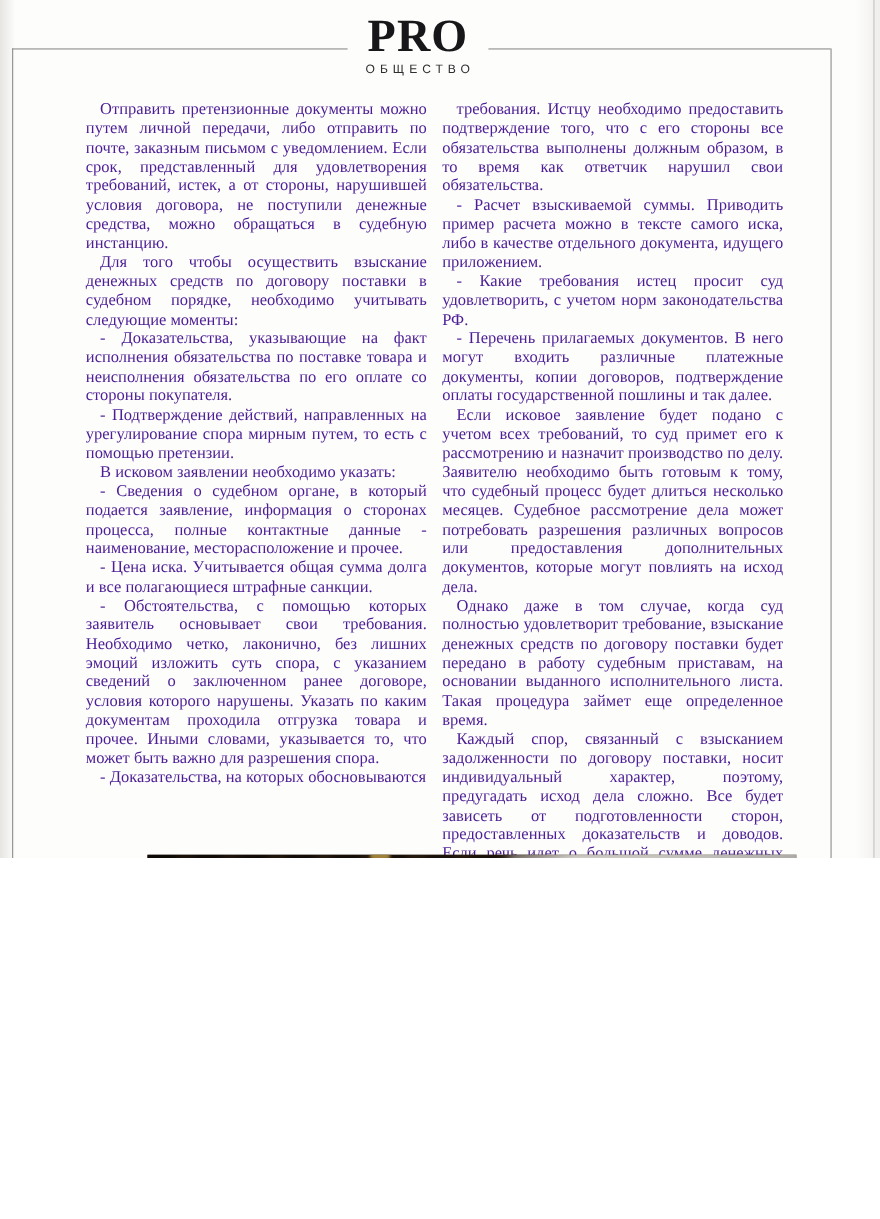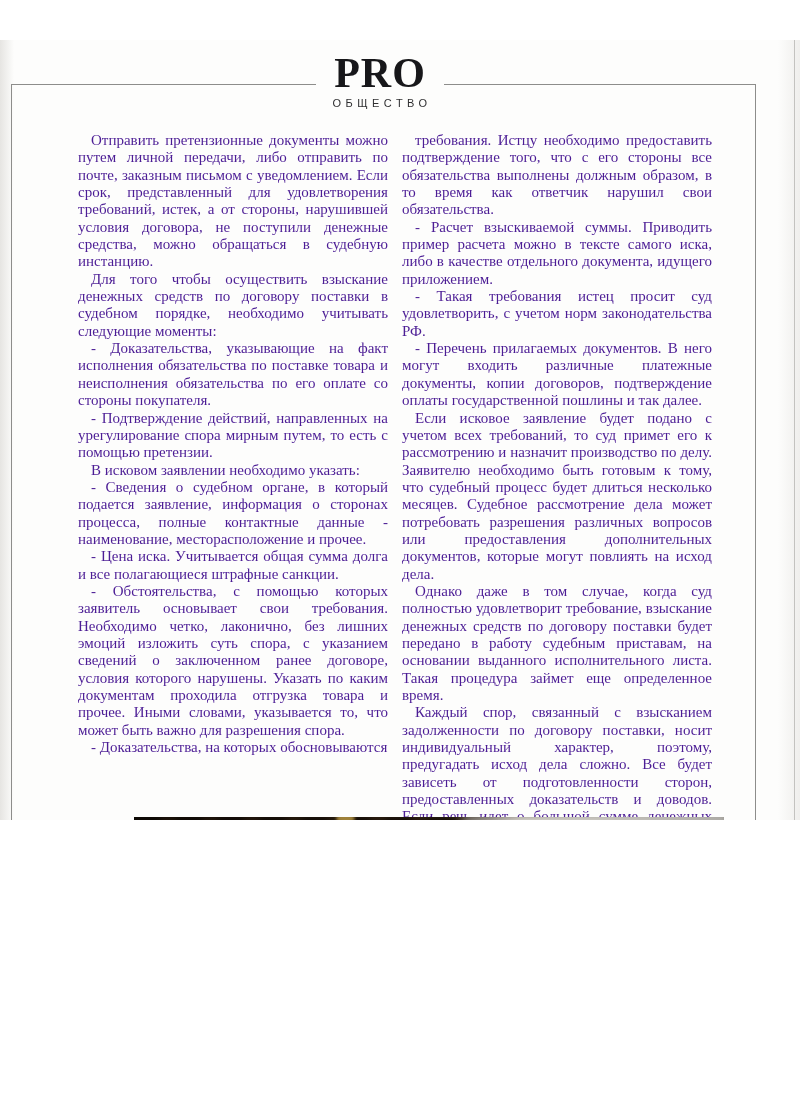--- a/index.html
+++ b/index.html
@@ -1,20 +1,19 @@
 <!DOCTYPE html>
 <html lang="ru"><head>
 <meta charset="utf-8">
 <style>
   html,body{margin:0;padding:0;background:#ffffff;}
   .page{
     position:relative;width:800px;height:780px;overflow:hidden;
     background:#fdfdfc;
     font-family:"Liberation Serif", serif;
-    margin-top:40px;
   }
   
   .scan-left{position:absolute;left:0;top:0;width:14px;height:1108px;
     background:linear-gradient(90deg,#e6e5e2,rgba(255,255,255,0));pointer-events:none;}
   .scan-right{position:absolute;right:0;top:0;width:22px;height:1108px;
     background:linear-gradient(270deg,#efeeec,rgba(255,255,255,0));pointer-events:none;}
   .scan-right-line{position:absolute;left:794px;top:0;width:1px;height:1108px;background:#c3c2bf;}
 
   
   .frame-side{position:absolute;width:1px;background:#8d8d8b;}
@@ -156,21 +155,21 @@
       <p>- Подтверждение действий, направленных на урегулирование спора мирным путем, то есть с помощью претензии.</p>
       <p>В исковом заявлении необходимо указать:</p>
       <p>- Сведения о судебном органе, в который подается заявление, информация о сторонах процесса, полные контактные данные - наименование, месторасположение и прочее.</p>
       <p>- Цена иска. Учитывается общая сумма долга и все полагающиеся штрафные санкции.</p>
       <p>- Обстоятельства, с помощью которых заявитель основывает свои требования. Необходимо четко, лаконично, без лишних эмоций изложить суть спора, с указанием сведений о заключенном ранее договоре, условия которого нарушены. Указать по каким документам проходила отгрузка товара и прочее. Иными словами, указывается то, что может быть важно для разрешения спора.</p>
       <p>- Доказательства, на которых обосновываются</p>
     </div>
     <div class="col">
       <p>требования. Истцу необходимо предоставить подтверждение того, что с его стороны все обязательства выполнены должным образом, в то время как ответчик нарушил свои обязательства.</p>
       <p>- Расчет взыскиваемой суммы. Приводить пример расчета можно в тексте самого иска, либо в качестве отдельного документа, идущего приложением.</p>
-      <p>- Такая требования истец просит суд удовлетворить, с учетом норм законодательства РФ.</p>
+      <p>- Какие требования истец просит суд удовлетворить, с учетом норм законодательства РФ.</p>
       <p>- Перечень прилагаемых документов. В него могут входить различные платежные документы, копии договоров, подтверждение оплаты государственной пошлины и так далее.</p>
       <p>Если исковое заявление будет подано с учетом всех требований, то суд примет его к рассмотрению и назначит производство по делу. Заявителю необходимо быть готовым к тому, что судебный процесс будет длиться несколько месяцев. Судебное рассмотрение дела может потребовать разрешения различных вопросов или предоставления дополнительных документов, которые могут повлиять на исход дела.</p>
       <p>Однако даже в том случае, когда суд полностью удовлетворит требование, взыскание денежных средств по договору поставки будет передано в работу судебным приставам, на основании выданного исполнительного листа. Такая процедура займет еще определенное время.</p>
       <p>Каждый спор, связанный с взысканием задолженности по договору поставки, носит индивидуальный характер, поэтому, предугадать исход дела сложно. Все будет зависеть от подготовленности сторон, предоставленных доказательств и доводов. Если речь идет о большой сумме денежных средств, то к разбирательству лучше пригласить грамотного специалиста, который не только окажет консультацию, ответив на все интересующие вопросы, но и представит интересы на любой стадии судебного процесса. Правильный подход к делу увеличивает шансы на его положительное завершение.</p>
     </div>
   </main>
 
   <figure class="photo" title="Деревянный судейский молоток на столе, весы правосудия и стопки книг">
     <div class="ph-shelf"></div>
     <div class="ph-graybook"></div>

